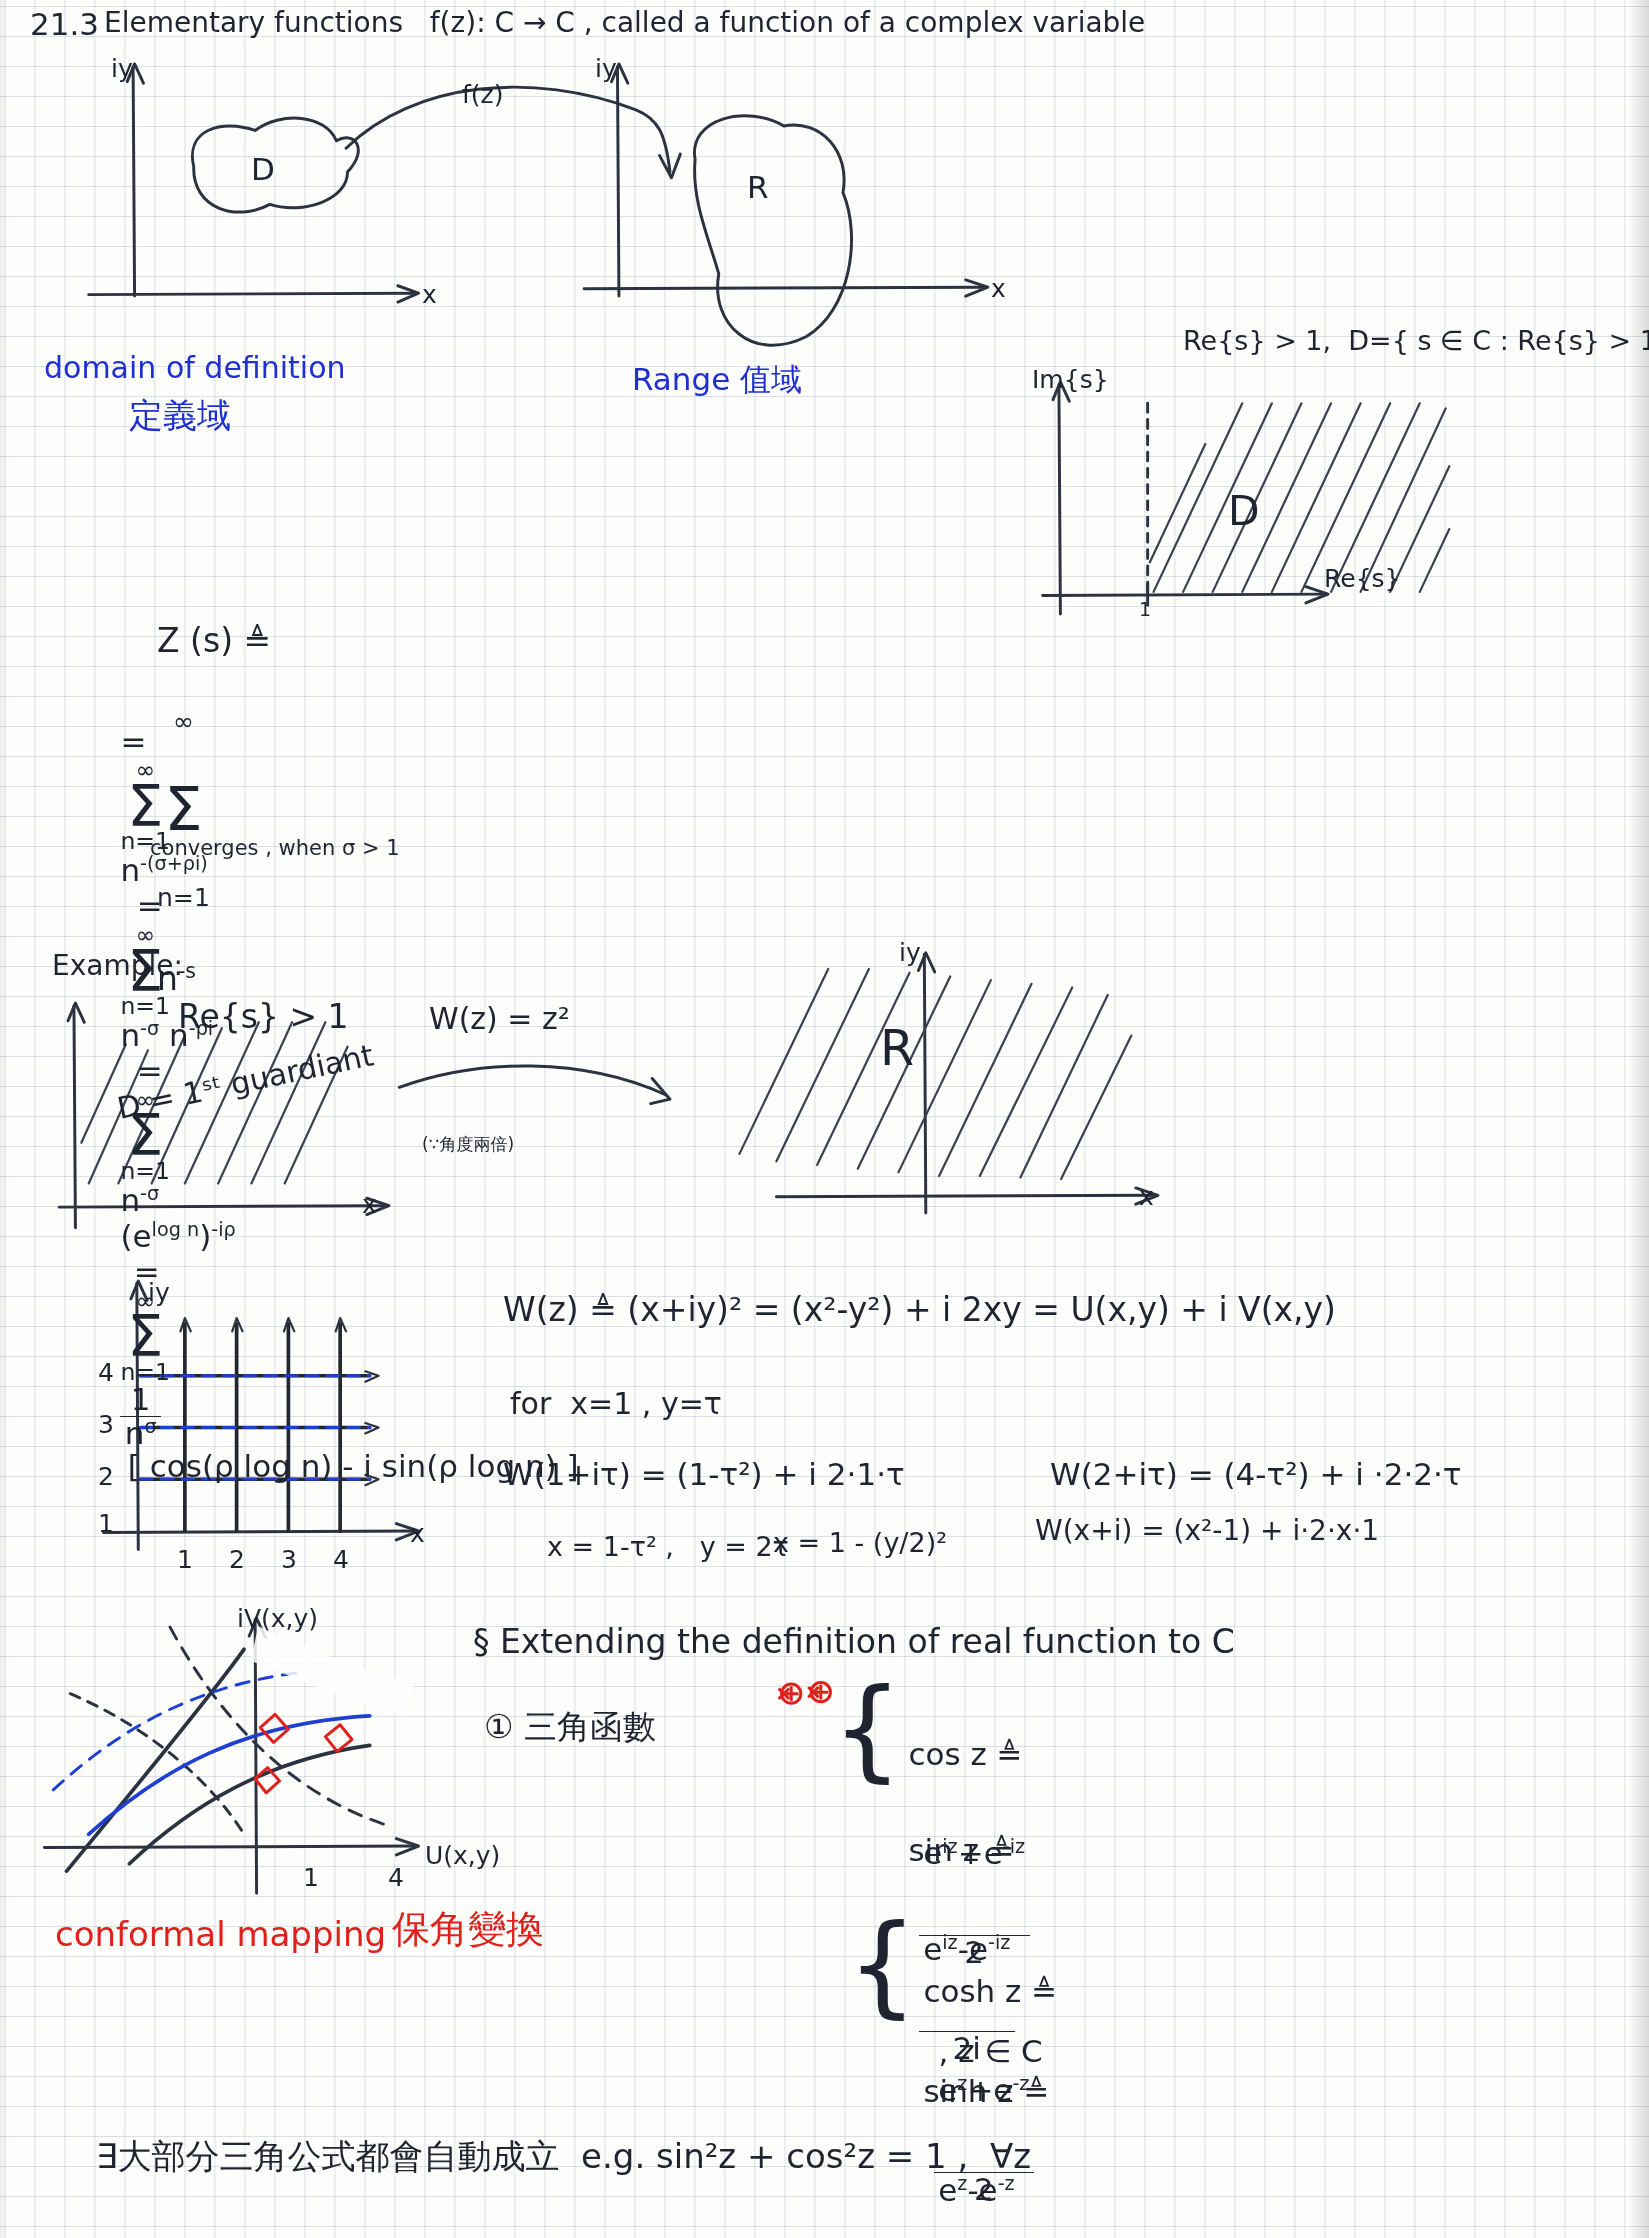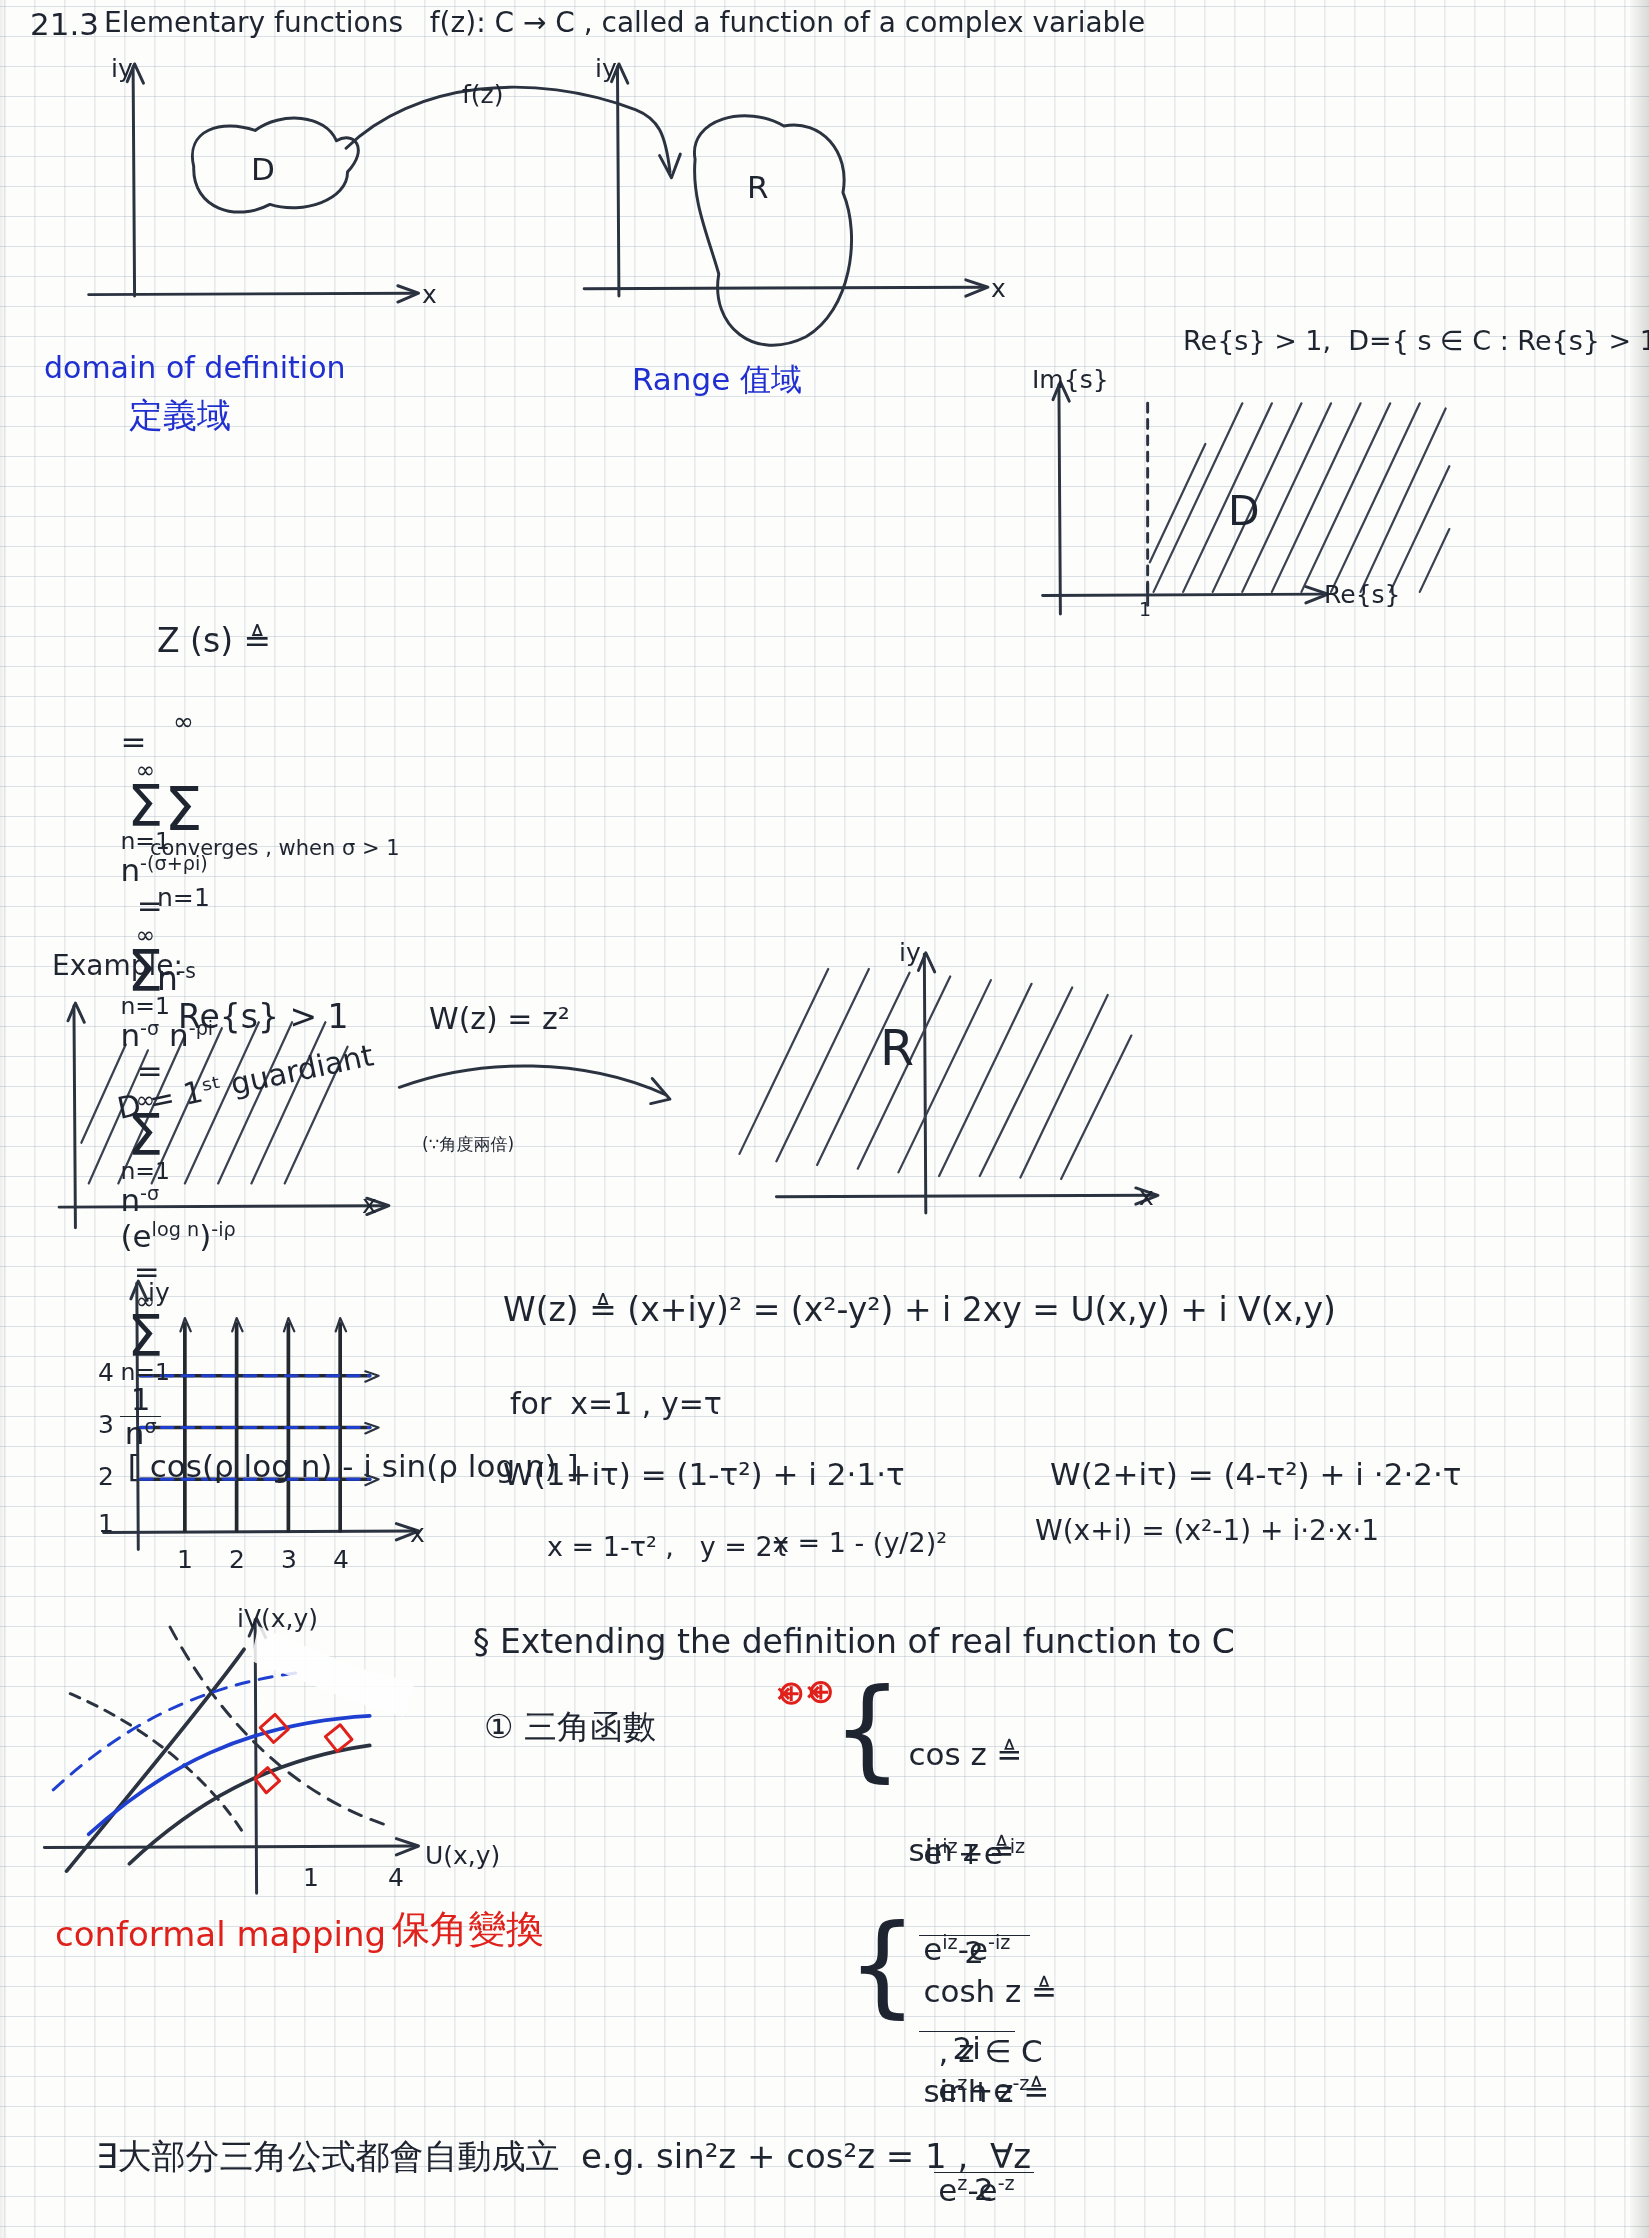--- a/index.html
+++ b/index.html
@@ -237,21 +237,21 @@
   <div class="ink t-lg" style="left:251px; top:152px;">D</div>
   <div class="ink t-lg" style="left:747px; top:170px;">R</div>
   <div class="ink t" style="left:462px; top:81px;">f(z)</div>
 
   <div class="ink t-lg blue" style="left:44px; top:351px; font-size:30px;">domain of definition</div>
   <div class="ink t-lg blue" style="left:129px; top:396px; font-size:34px;">定義域</div>
   <div class="ink t-lg blue" style="left:632px; top:362px; font-size:31px;">Range 值域</div>
 
   <div class="ink t" style="left:1183px; top:325px; font-size:27px;">Re{s} &gt; 1,  D={ s ∈ C : Re{s} &gt; 1}</div>
   <div class="ink t" style="left:1032px; top:366px;">Im{s}</div>
-  <div class="ink t" style="left:1324px; top:581px;">Re{s}</div>
+  <div class="ink t" style="left:1324px; top:565px;">Re{s}</div>
   <div class="ink t-sm" style="left:1139px; top:599px;">1</div>
   <div class="ink" style="left:1228px; top:488px; font-size:41px;">D</div>
 
 
   <div class="ink" style="left:115px; top:584px; font-size:33px;">
     <span>Z (s) ≜</span>
     <span class="sum">
       <span class="top">∞</span>
       <span class="big">Σ</span>
       <span class="bot">n=1</span>

